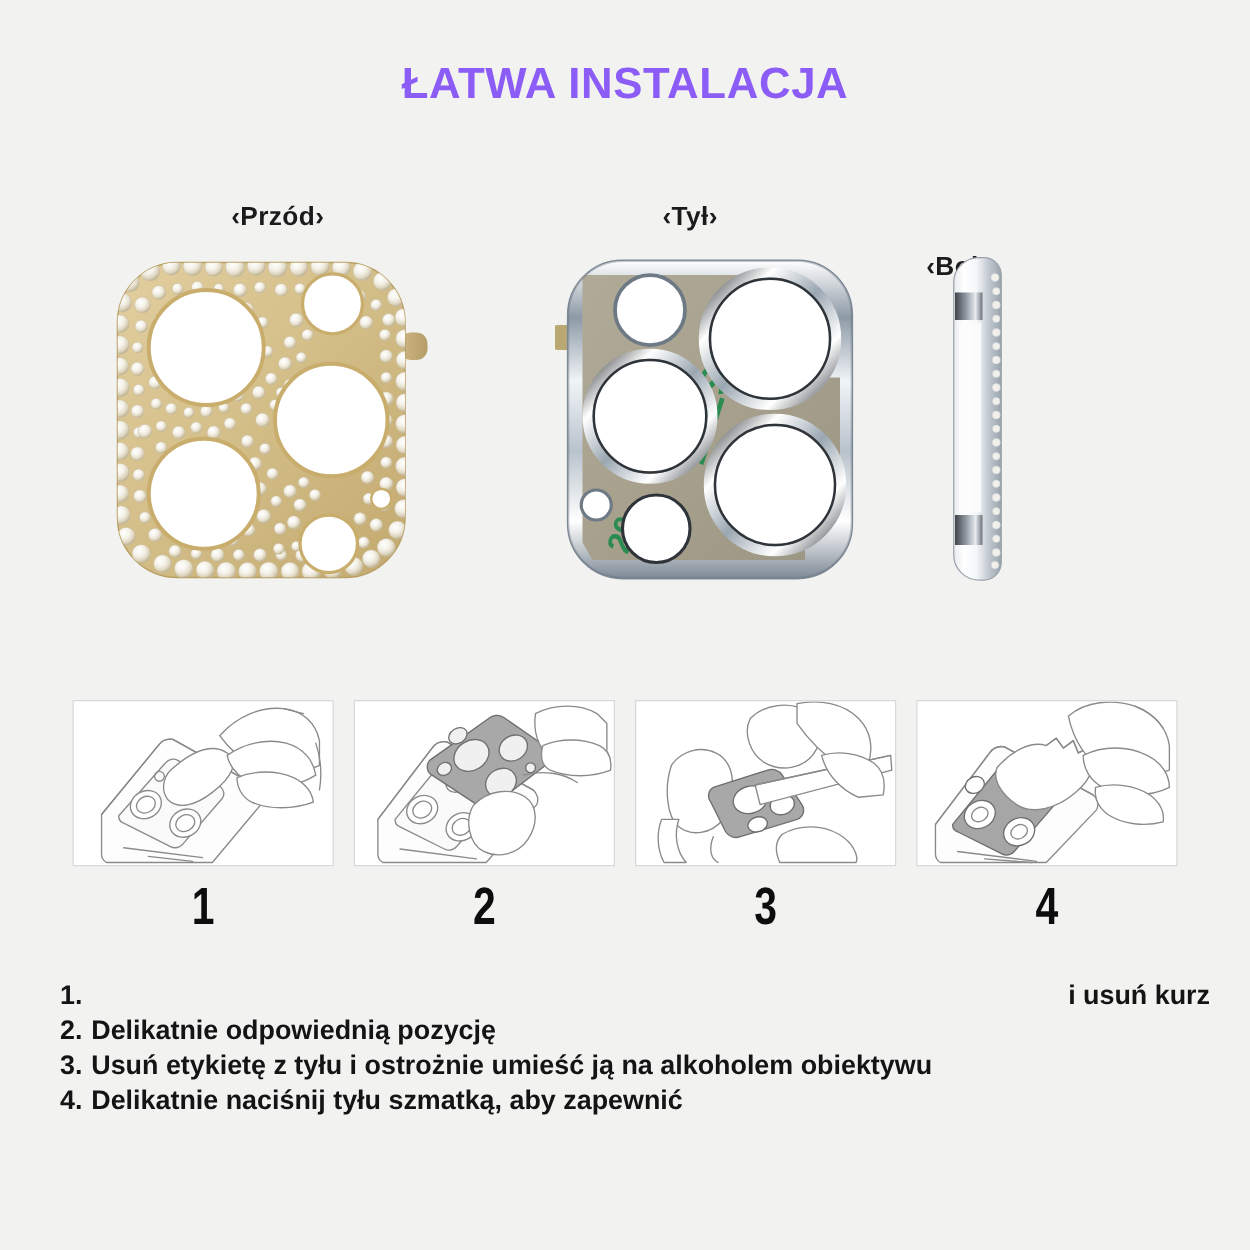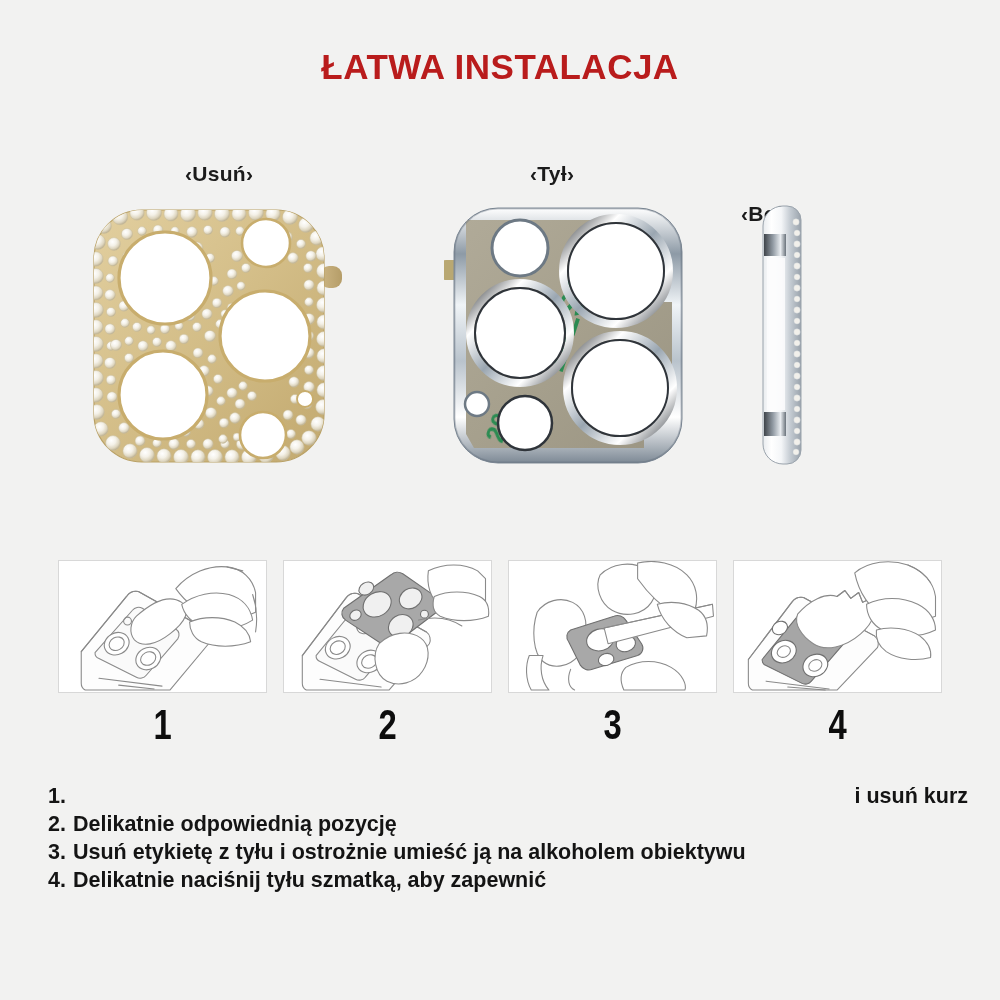--- a/index.html
+++ b/index.html
@@ -18,21 +18,21 @@
   
   .title {
     position: absolute;
     top: 47px;
     left: 0;
     width: 1000px;
     text-align: center;
     font-size: 35px;
     font-weight: bold;
     letter-spacing: 0.5px;
-    color: #b91c1c;
+    color: #8b5cf6;
   }
 
   
   .view-label {
     position: absolute;
     font-size: 21px;
     font-weight: bold;
     color: #1b1b1b;
     white-space: nowrap;
     letter-spacing: 0.3px;
@@ -125,21 +125,21 @@
     display: block;
     padding-left: 9px;
     text-align: right;
   }
 </style>
 </head>
 <body>
 
 <div class="title">ŁATWA INSTALACJA</div>
 
-<div class="view-label lbl-front">‹Usuń›</div>
+<div class="view-label lbl-front">‹Przód›</div>
 <div class="view-label lbl-back">‹Tyƚ›</div>
 <div class="view-label lbl-side">‹Bok›</div>
 
 <div class="product-views">
 
   <div class="view-front">
     <svg viewBox="0 0 265 280" xmlns="http://www.w3.org/2000/svg">
       <defs>
         <radialGradient id="gemG" cx="38%" cy="33%" r="68%">
           <stop offset="0%" stop-color="#ffffff"></stop>

